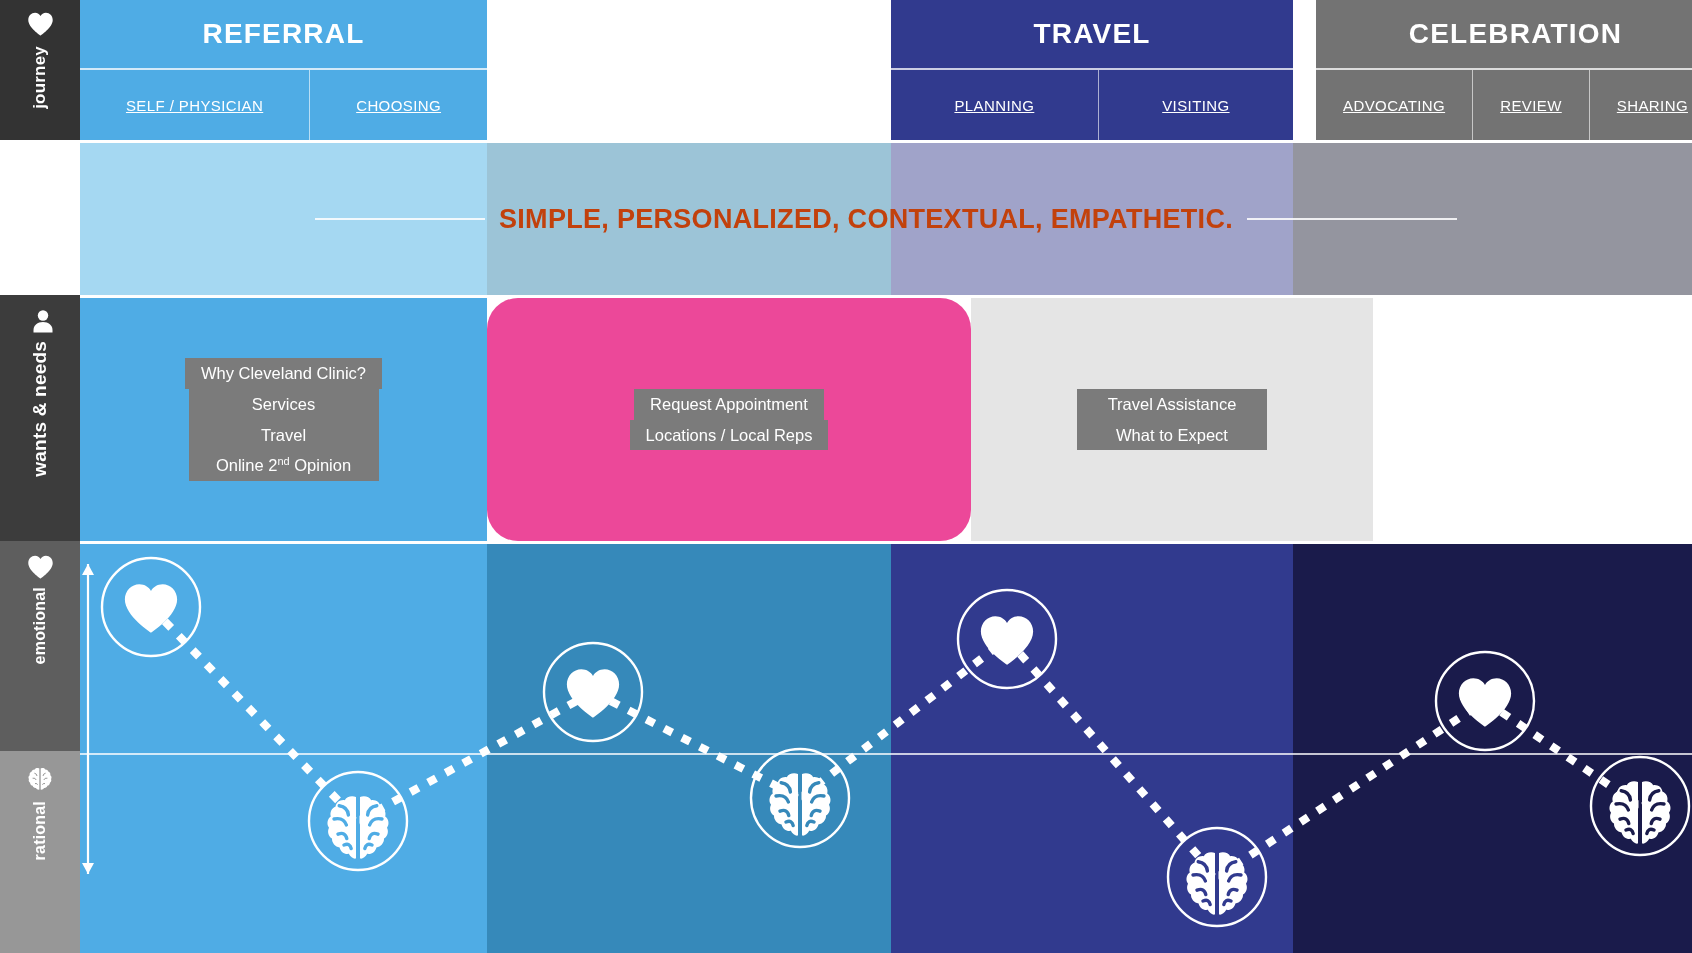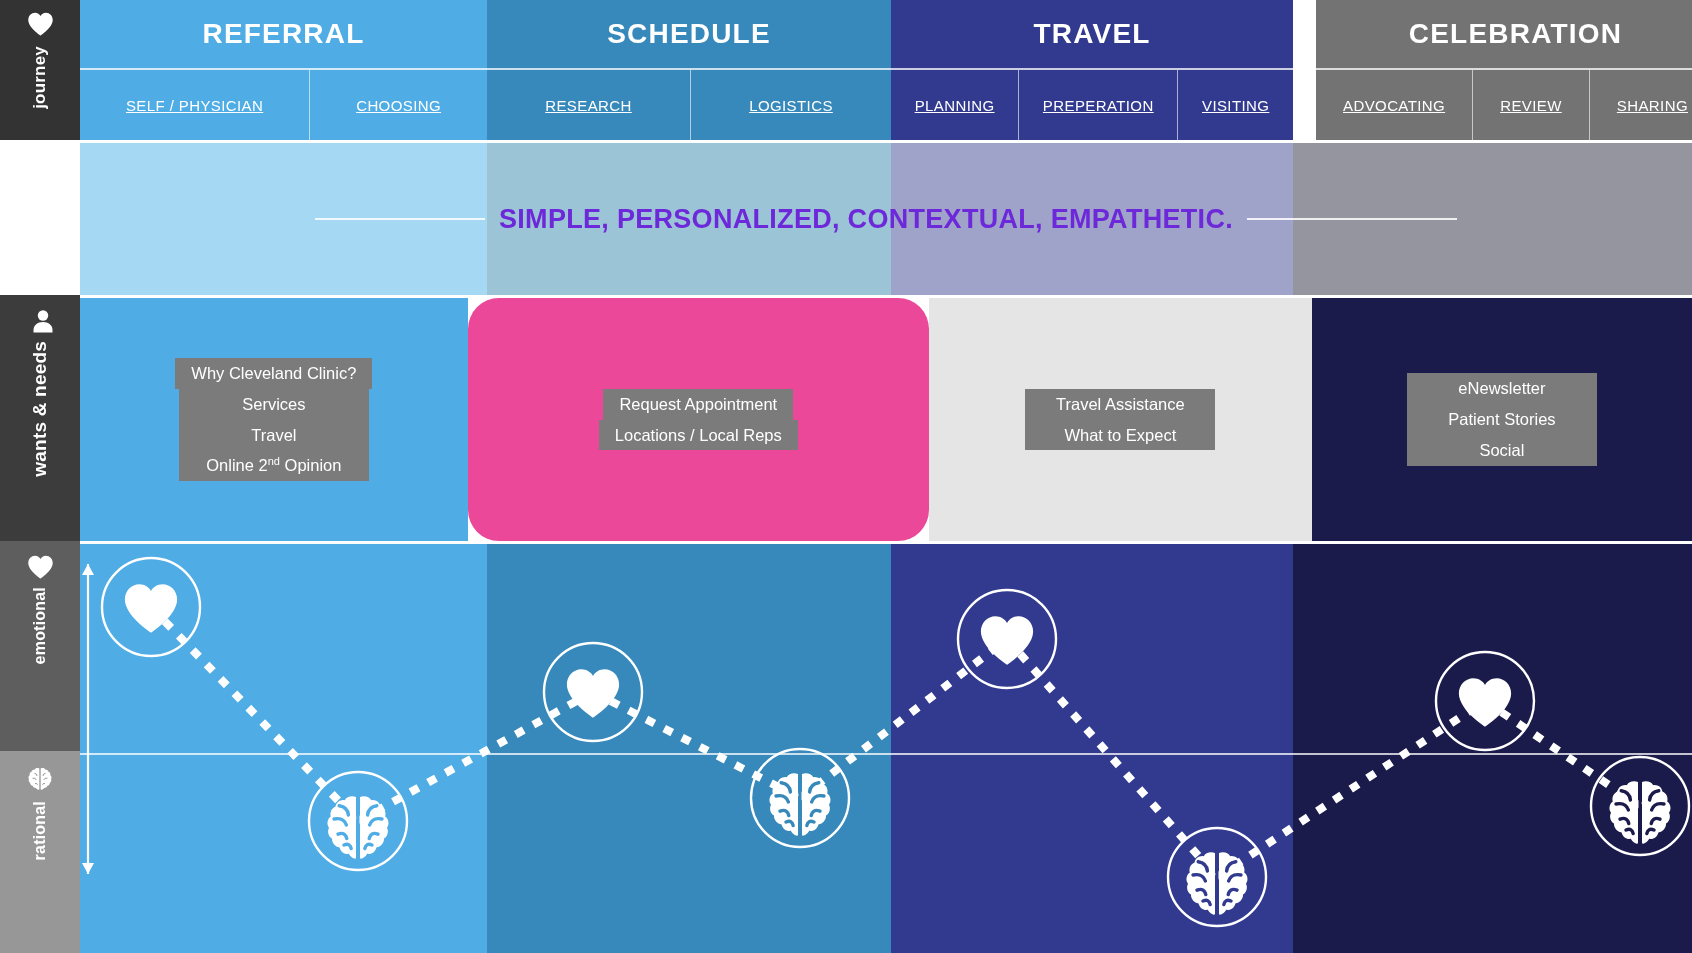--- a/index.html
+++ b/index.html
@@ -52,21 +52,21 @@
   
   .tagband { position:absolute; left:80px; top:140px; width:1612px; height:155px;
     border-top:3px solid #ffffff; }
   .tagband-bg { position:absolute; inset:0; display:flex; }
   .tagband-seg { height:100%; }
   .tagline-wrap { position:absolute; inset:0; display:flex; align-items:center;
     justify-content:center; gap:0; }
   .tagline-rule { height:2px; background:rgba(255,255,255,.85); }
   .tagline-rule.left  { width:170px; margin-right:14px; }
   .tagline-rule.right { width:210px; margin-left:14px; }
-  .tagline-text { color:#6d28d9; font-size:27px; font-weight:bold; letter-spacing:.3px;
+  .tagline-text { color:#c2410c; font-size:27px; font-weight:bold; letter-spacing:.3px;
     white-space:nowrap; }
 
   
   .wants { position:absolute; left:80px; top:295px; width:1612px; height:246px;
     border-top:3px solid #ffffff; display:flex; }
   .wants-col { height:100%; position:relative; }
   .chips { position:absolute; left:0; right:0; top:0; bottom:0;
     display:flex; flex-direction:column; justify-content:center; align-items:center; }
   .chip { background:#7b7b7b; color:#ffffff; font-size:16.5px;
     padding:6px 16px; text-align:center; white-space:nowrap;
@@ -139,32 +139,24 @@
   </div>
 
   <div class="phases">
       <div class="phase" style="left: 0px; width: 407px; background: rgb(79, 172, 229);">
         <div class="phase-title">REFERRAL</div>
         <div class="phase-subrow">
           <div class="stage">SELF / PHYSICIAN</div>
           <div class="stage">CHOOSING</div>
         </div>
       </div>
-      <div class="phase" style="left: 407px; width: 404px; background: rgb(54, 137, 186);">
-        <div class="phase-title">SCHEDULE</div>
-        <div class="phase-subrow">
-          <div class="stage">RESEARCH</div>
-          <div class="stage">LOGISTICS</div>
-        </div>
-      </div>
       <div class="phase" style="left: 811px; width: 402px; background: rgb(49, 58, 142);">
         <div class="phase-title">TRAVEL</div>
         <div class="phase-subrow">
           <div class="stage">PLANNING</div>
-          <div class="stage">PREPERATION</div>
           <div class="stage">VISITING</div>
         </div>
       </div>
       <div class="phase" style="left: 1236px; width: 399px; background: #737373;">
         <div class="phase-title">CELEBRATION</div>
         <div class="phase-subrow">
           <div class="stage">ADVOCATING</div>
           <div class="stage">REVIEW</div>
           <div class="stage">SHARING</div>
         </div>
@@ -197,27 +189,20 @@
       <div class="wants-col" style="width: 484px; background: #ec4899; border-radius: 31px;">
         <div class="chips">
           <div class="chip">Request Appointment</div>
           <div class="chip">Locations / Local Reps</div>
         </div>
       </div>
       <div class="wants-col" style="width: 402px; background: #e5e5e5;">
         <div class="chips">
           <div class="chip">Travel Assistance</div>
           <div class="chip">What to Expect</div>
-        </div>
-      </div>
-      <div class="wants-col" style="width: 399px; background: rgb(26, 27, 75);">
-        <div class="chips">
-          <div class="chip">eNewsletter</div>
-          <div class="chip">Patient Stories</div>
-          <div class="chip">Social</div>
         </div>
       </div>
     </div>
 
   <div class="chart">
     <div class="chart-bg">
         <div class="chart-seg" style="width: 407px; background: rgb(79, 172, 229);"></div>
         <div class="chart-seg" style="width: 404px; background: rgb(54, 137, 186);"></div>
         <div class="chart-seg" style="width: 402px; background: rgb(49, 58, 142);"></div>
         <div class="chart-seg" style="width: 399px; background: rgb(26, 27, 75);"></div>

